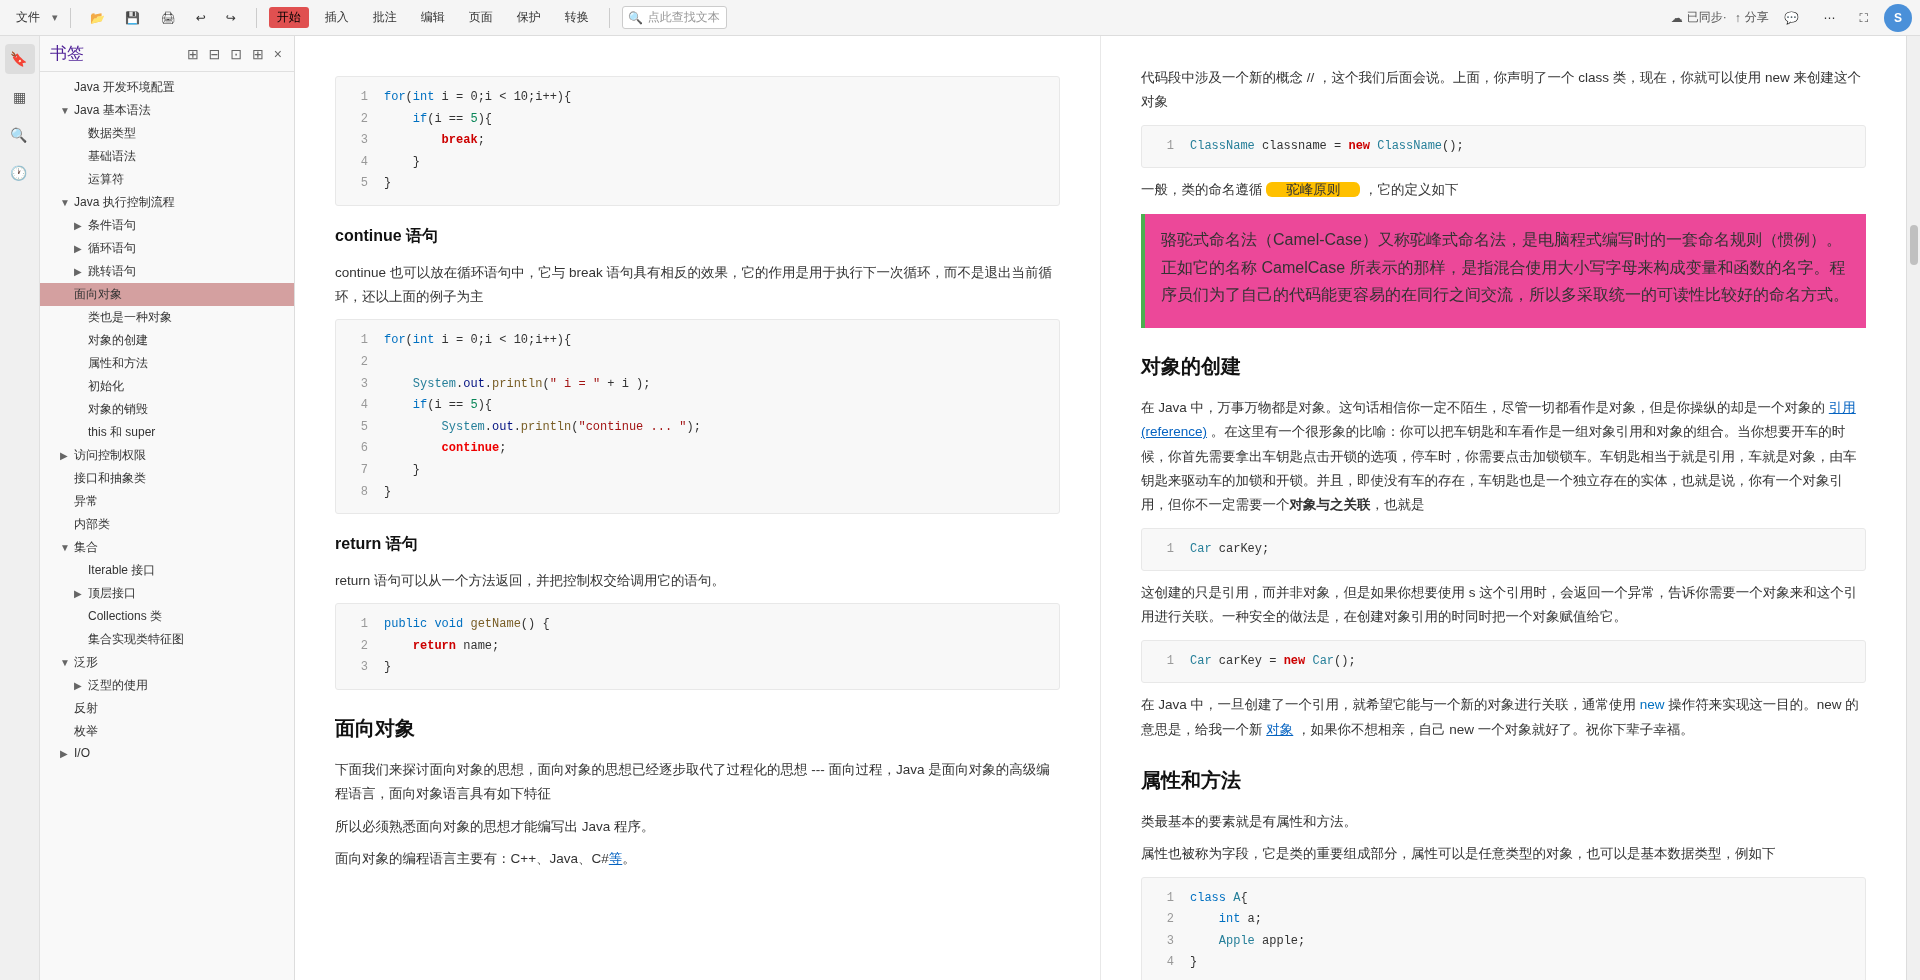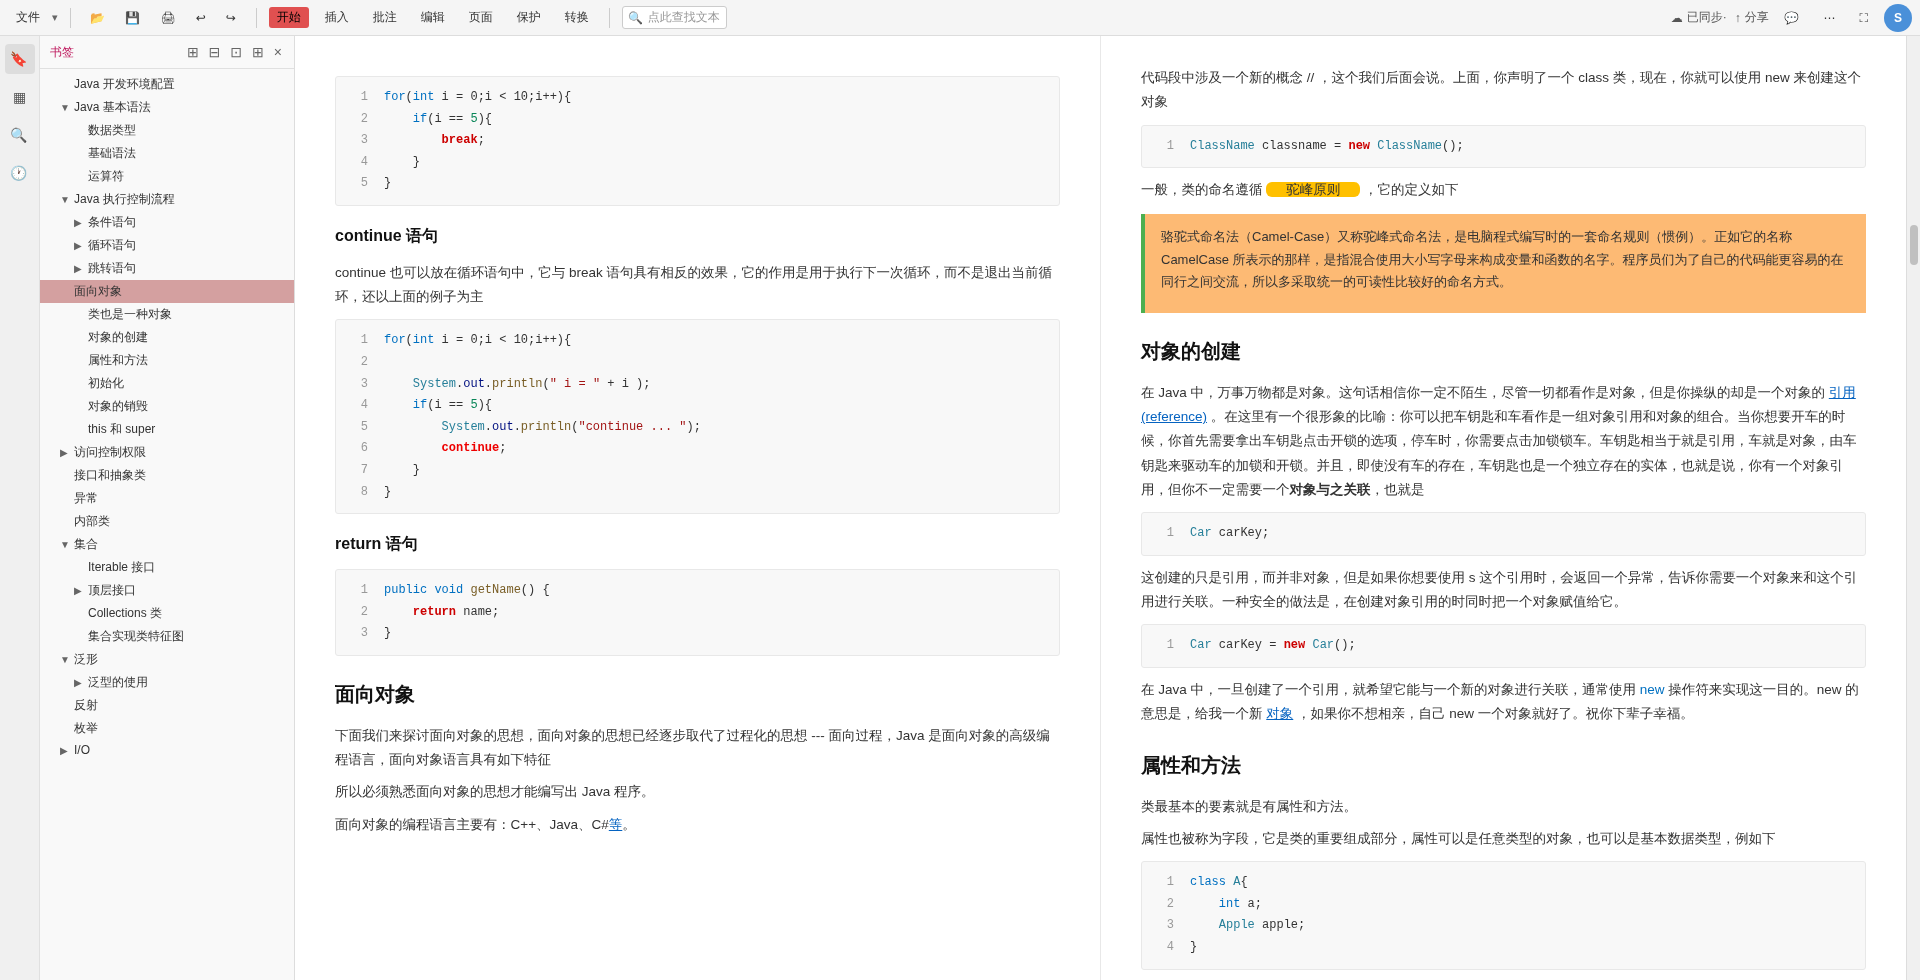--- a/index.html
+++ b/index.html
@@ -97,22 +97,22 @@
       overflow: hidden;
     }
     .sidebar-header {
       display: flex;
       align-items: center;
       justify-content: space-between;
       padding: 6px 10px;
       border-bottom: 1px solid #e0e0e0;
     }
     .sidebar-title {
-      font-size: 12px;
-      color: #be185d;
+      font-size: 17px;
+      color: #4c1d95;
     }
     .sidebar-icons {
       display: flex;
       gap: 6px;
       align-items: center;
     }
     .sidebar-icon-btn {
       cursor: pointer;
       color: #666;
       font-size: 14px;
@@ -276,24 +276,24 @@
     }
     .hl-orange {
       background: #ffc000;
       padding: 0 20px;
       border-radius: 6px;
     }
 
     
     .callout-box {
       border-left: 4px solid #4caf50;
-      background: #fdba74;
+      background: #ec4899;
       padding: 12px 16px;
       margin: 12px 0;
-      font-size: 13px;
+      font-size: 16px;
       line-height: 1.7;
     }
 
     
     .bullet-list {
       margin: 8px 0 8px 20px;
     }
     .bullet-list li {
       margin-bottom: 4px;
       list-style: disc;
@@ -567,20 +567,21 @@
             <span class="line-num">7</span>
             <span class="code-content">&nbsp;&nbsp;&nbsp;&nbsp;}</span>
           </div>
         <div class="code-line">
             <span class="line-num">8</span>
             <span class="code-content">}</span>
           </div>
       </div>
 
       <div class="section-title-sm">return 语句</div>
+      <p>return 语句可以从一个方法返回，并把控制权交给调用它的语句。</p>
 
       <div class="code-block">
         <div class="code-line">
             <span class="line-num">1</span>
             <span class="code-content"><span class="kw2">public</span> <span class="kw2">void</span> <span class="fn">getName</span>() {</span>
           </div>
         <div class="code-line">
             <span class="line-num">2</span>
             <span class="code-content">&nbsp;&nbsp;&nbsp;&nbsp;<span class="kw">return</span> name;</span>
           </div>

